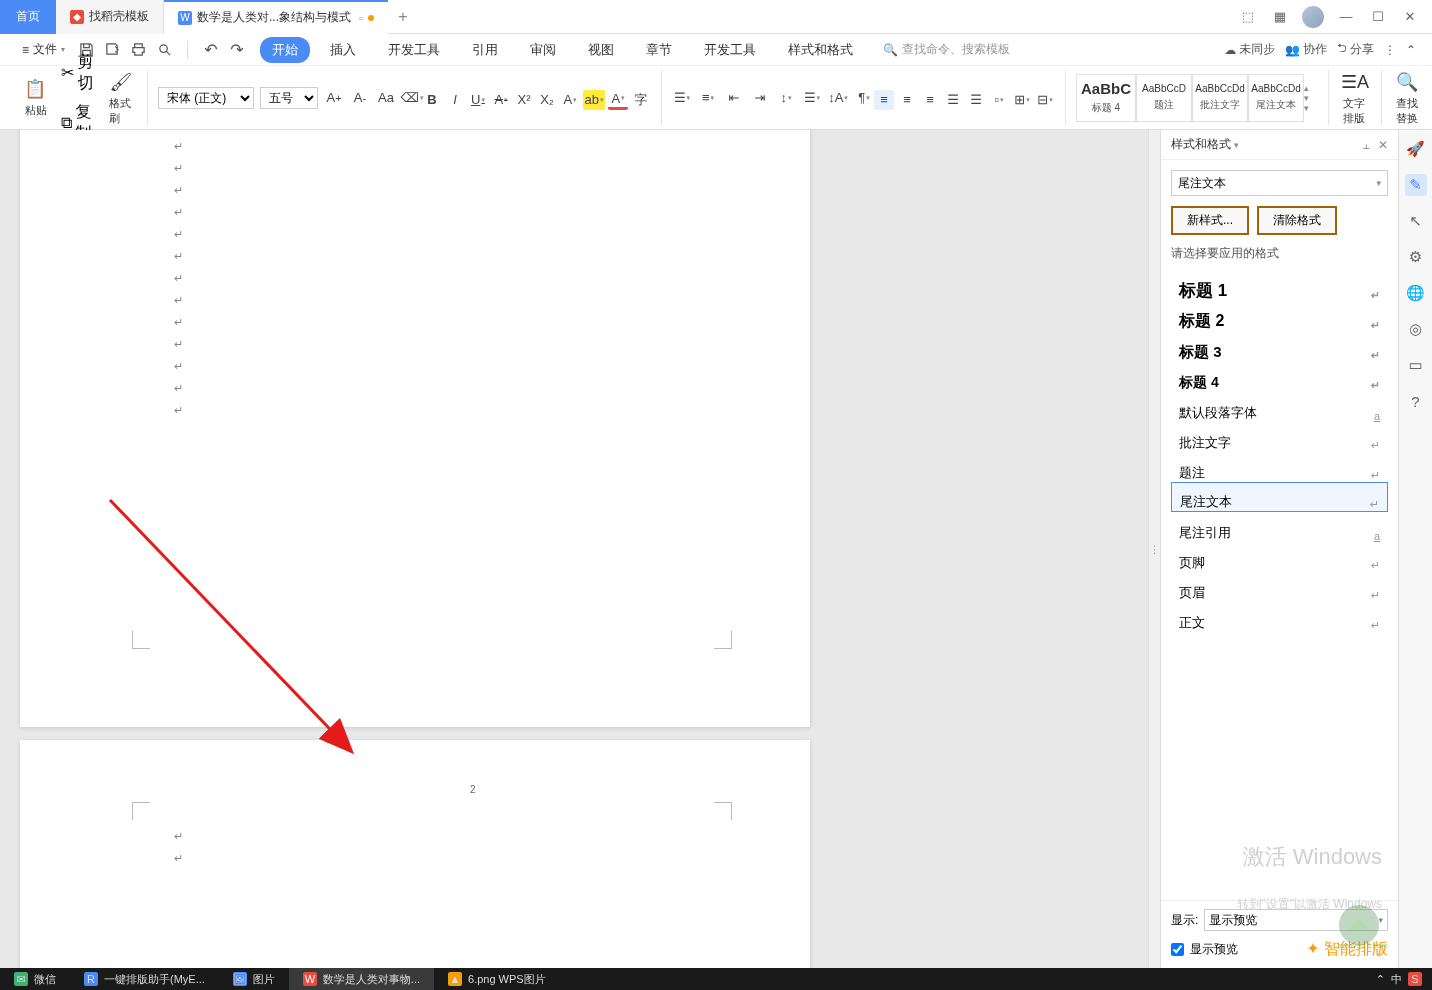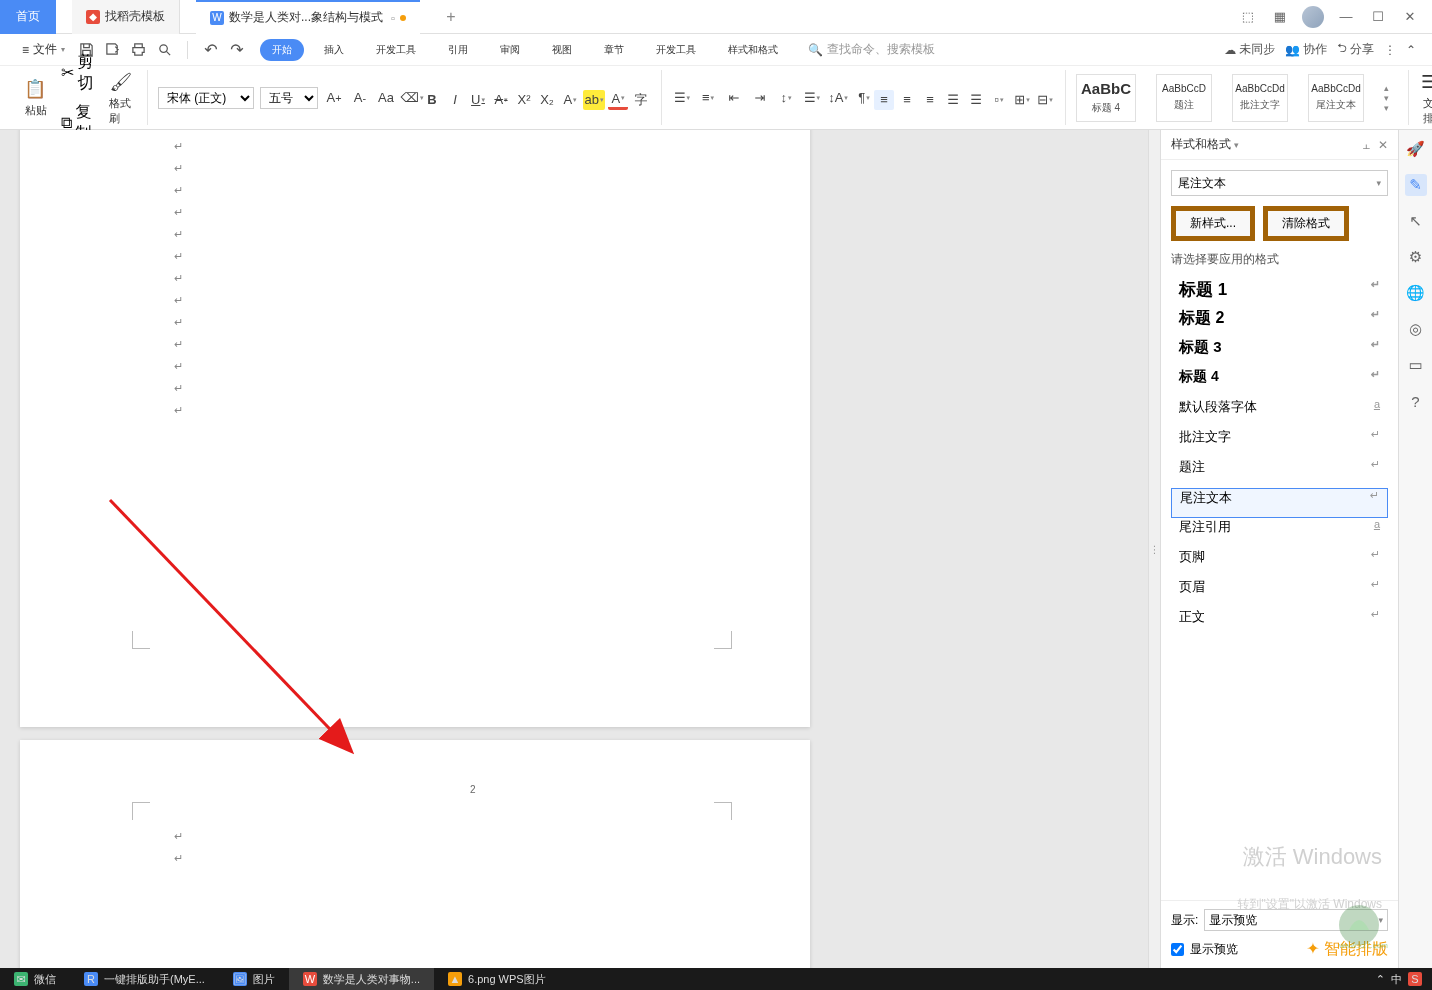--- a/index.html
+++ b/index.html
@@ -1,19 +1,19 @@
 <!DOCTYPE html>
 <html><head>
 <meta charset="utf-8">
 <style>
 * { margin: 0; padding: 0; box-sizing: border-box; font-family: "Microsoft YaHei", sans-serif; }
 body { background: #fff; width: 1432px; height: 990px; overflow: hidden; position: relative; }
 
 
-.titlebar { height: 34px; background: #fff; display: flex; align-items: center; border-bottom: 1px solid #e0e0e0; gap: 16px; }
+.titlebar { height: 34px; background: #fff; display: flex; align-items: center; border-bottom: 1px solid #e0e0e0; }
 .tab { height: 34px; display: flex; align-items: center; padding: 0 14px; font-size: 12px; color: #333; cursor: pointer; position: relative; }
 .tab-home { background: #4a8bf5; color: #fff; width: 56px; justify-content: center; }
 .tab-doc { background: #f5f5f5; border-right: 1px solid #e0e0e0; }
 .tab-active { background: #fff; border-top: 2px solid #4a8bf5; }
 .tab-icon { width: 14px; height: 14px; margin-right: 5px; display: inline-flex; align-items: center; justify-content: center; font-size: 10px; }
 .tab-red { background: #e74c3c; color: #fff; border-radius: 2px; }
 .tab-blue { background: #4a8bf5; color: #fff; border-radius: 2px; }
 .tab-close { margin-left: 8px; color: #999; font-size: 11px; }
 .tab-dot { width: 6px; height: 6px; background: #f59e0b; border-radius: 50%; margin-left: 5px; }
 .tab-new { width: 30px; justify-content: center; color: #888; font-size: 16px; }
@@ -21,42 +21,42 @@
 .titlebar-btn { width: 20px; height: 20px; display: flex; align-items: center; justify-content: center; color: #666; font-size: 13px; cursor: pointer; }
 .avatar { width: 22px; height: 22px; border-radius: 50%; background: linear-gradient(135deg,#b8c5d6,#8fa3bb); }
 
 
 .menubar { height: 32px; background: #fff; display: flex; align-items: center; padding: 0 16px; gap: 2px; border-bottom: 1px solid #eee; }
 .menu-file { display: flex; align-items: center; gap: 4px; font-size: 12px; color: #333; padding: 0 6px; cursor: pointer; }
 .menu-icons { display: flex; gap: 8px; margin-left: 4px; }
 .menu-icon { width: 18px; height: 18px; display: flex; align-items: center; justify-content: center; color: #555; cursor: pointer; }
 .menu-sep { width: 1px; height: 18px; background: #ddd; margin: 0 6px; }
 .menu-tabs { display: flex; gap: 8px; margin-left: 12px; }
-.menu-tab { padding: 4px 12px; font-size: 10px; color: #333; cursor: pointer; border-radius: 12px; }
+.menu-tab { padding: 4px 12px; font-size: 13px; color: #333; cursor: pointer; border-radius: 12px; }
 .menu-tab.active { background: #4a8bf5; color: #fff; }
 .menu-search { margin-left: 16px; display: flex; align-items: center; gap: 4px; color: #999; font-size: 12px; }
 .menu-right { margin-left: auto; display: flex; align-items: center; gap: 10px; font-size: 12px; color: #555; }
 .menu-rbtn { display: flex; align-items: center; gap: 3px; cursor: pointer; }
 
 
 .ribbon { height: 64px; background: #fff; display: flex; align-items: stretch; padding: 4px 14px; border-bottom: 1px solid #ddd; }
 .rgroup { display: flex; justify-content: center; padding: 0 6px; position: relative; }
 .rgroup-sep { border-right: 1px solid #e5e5e5; padding-right: 10px; margin-right: 4px; }
 .rbig { display: flex; flex-direction: column; align-items: center; gap: 2px; font-size: 11px; color: #333; cursor: pointer; padding: 2px 4px; }
 .rbig-icon { width: 24px; height: 24px; display: flex; align-items: center; justify-content: center; font-size: 18px; }
 .rsmall-row { display: flex; gap: 6px; align-items: center; font-size: 11px; color: #555; }
 .rsmall { display: flex; align-items: center; gap: 3px; cursor: pointer; padding: 2px 3px; }
 .rsmall-icon { width: 16px; height: 16px; display: flex; align-items: center; justify-content: center; }
 .font-select { height: 22px; font-size: 12px; border: 1px solid #ccc; padding: 0 4px; background: #fff; }
 .font-name { width: 96px; }
 .font-size { width: 58px; }
 .rtoolrow { display: flex; gap: 3px; align-items: center; margin-top: 4px; }
 .rtool { width: 20px; height: 20px; display: flex; align-items: center; justify-content: center; font-size: 13px; color: #444; cursor: pointer; border-radius: 2px; }
 .rtool.dd::after { content: "▾"; font-size: 7px; margin-left: 1px; color: #888; }
-.style-gallery { display: flex; gap: 20px; align-items: center; }
+.style-gallery { display: flex; gap: 0; align-items: center; }
 .style-item { width: 56px; height: 48px; border: 1px solid #e0e0e0; display: flex; flex-direction: column; align-items: center; justify-content: center; font-size: 10px; cursor: pointer; }
 .style-item.big { width: 60px; }
 .style-prev { font-size: 10px; color: #333; margin-bottom: 4px; }
 .style-prev.lg { font-size: 15px; font-weight: bold; }
 .style-name { font-size: 10px; color: #555; }
 .gallery-more { width: 14px; display: flex; flex-direction: column; justify-content: space-between; padding: 4px 0; color: #888; font-size: 9px; }
 
 
 .docarea { position: absolute; top: 130px; left: 0; right: 0; bottom: 22px; background: #e8e8e8; display: flex; }
 .docscroll { flex: 1; overflow: hidden; position: relative; }
@@ -74,24 +74,24 @@
 
 .side-handle { width: 12px; background: #f0f0f0; border-left: 1px solid #ddd; display: flex; flex-direction: column; align-items: center; justify-content: center; color: #999; font-size: 10px; gap: 4px; }
 
 
 .panel { width: 238px; background: #fff; border-left: 1px solid #ddd; display: flex; flex-direction: column; }
 .panel-head { height: 30px; display: flex; align-items: center; padding: 0 10px; font-size: 12px; color: #333; border-bottom: 1px solid #eee; }
 .panel-head-r { margin-left: auto; display: flex; gap: 8px; color: #888; cursor: pointer; }
 .panel-body { flex: 1; padding: 10px; display: flex; flex-direction: column; gap: 10px; overflow: hidden; }
 .panel-select { height: 26px; border: 1px solid #ccc; font-size: 12px; padding: 0 6px; display: flex; align-items: center; justify-content: space-between; }
 .panel-btns { display: flex; gap: 8px; }
-.panel-btn { flex: 0 0 auto; padding: 4px 14px; border: 5px solid #a16207; font-size: 12px; background: #f8f8f8; cursor: pointer; }
+.panel-btn { flex: 0 0 auto; padding: 4px 14px; border: 2px solid #a16207; font-size: 12px; background: #f8f8f8; cursor: pointer; }
 .panel-label { font-size: 12px; color: #555; }
 .style-list { flex: 1; border: none; overflow-y: auto; }
-.slist-item { height: 30px; display: flex; align-items: flex-start; justify-content: space-between; padding: 0 8px; font-size: 13px; cursor: pointer; }
+.slist-item { height: 30px; display: flex; align-items: flex-end; justify-content: space-between; padding: 0 8px; font-size: 13px; cursor: pointer; }
 .slist-item.h1 { font-size: 17px; font-weight: bold; }
 .slist-item.h2 { font-size: 16px; font-weight: bold; }
 .slist-item.h3 { font-size: 15px; font-weight: bold; }
 .slist-item.h4 { font-size: 14px; font-weight: bold; }
 .slist-item.sel { border: 1px solid #4a8bf5; background: #f0f6ff; }
 .slist-mark { font-size: 11px; color: #999; }
 .panel-foot { padding: 8px 10px; border-top: 1px solid #eee; display: flex; flex-direction: column; gap: 8px; font-size: 12px; }
 .panel-foot-row { display: flex; align-items: center; gap: 6px; }
 .panel-foot-sel { flex: 1; border: 1px solid #ccc; height: 22px; font-size: 12px; padding: 0 4px; display: flex; align-items: center; justify-content: space-between; }
 .smart-link { color: #f59e0b; font-size: 16px; margin-left: auto; cursor: pointer; }

